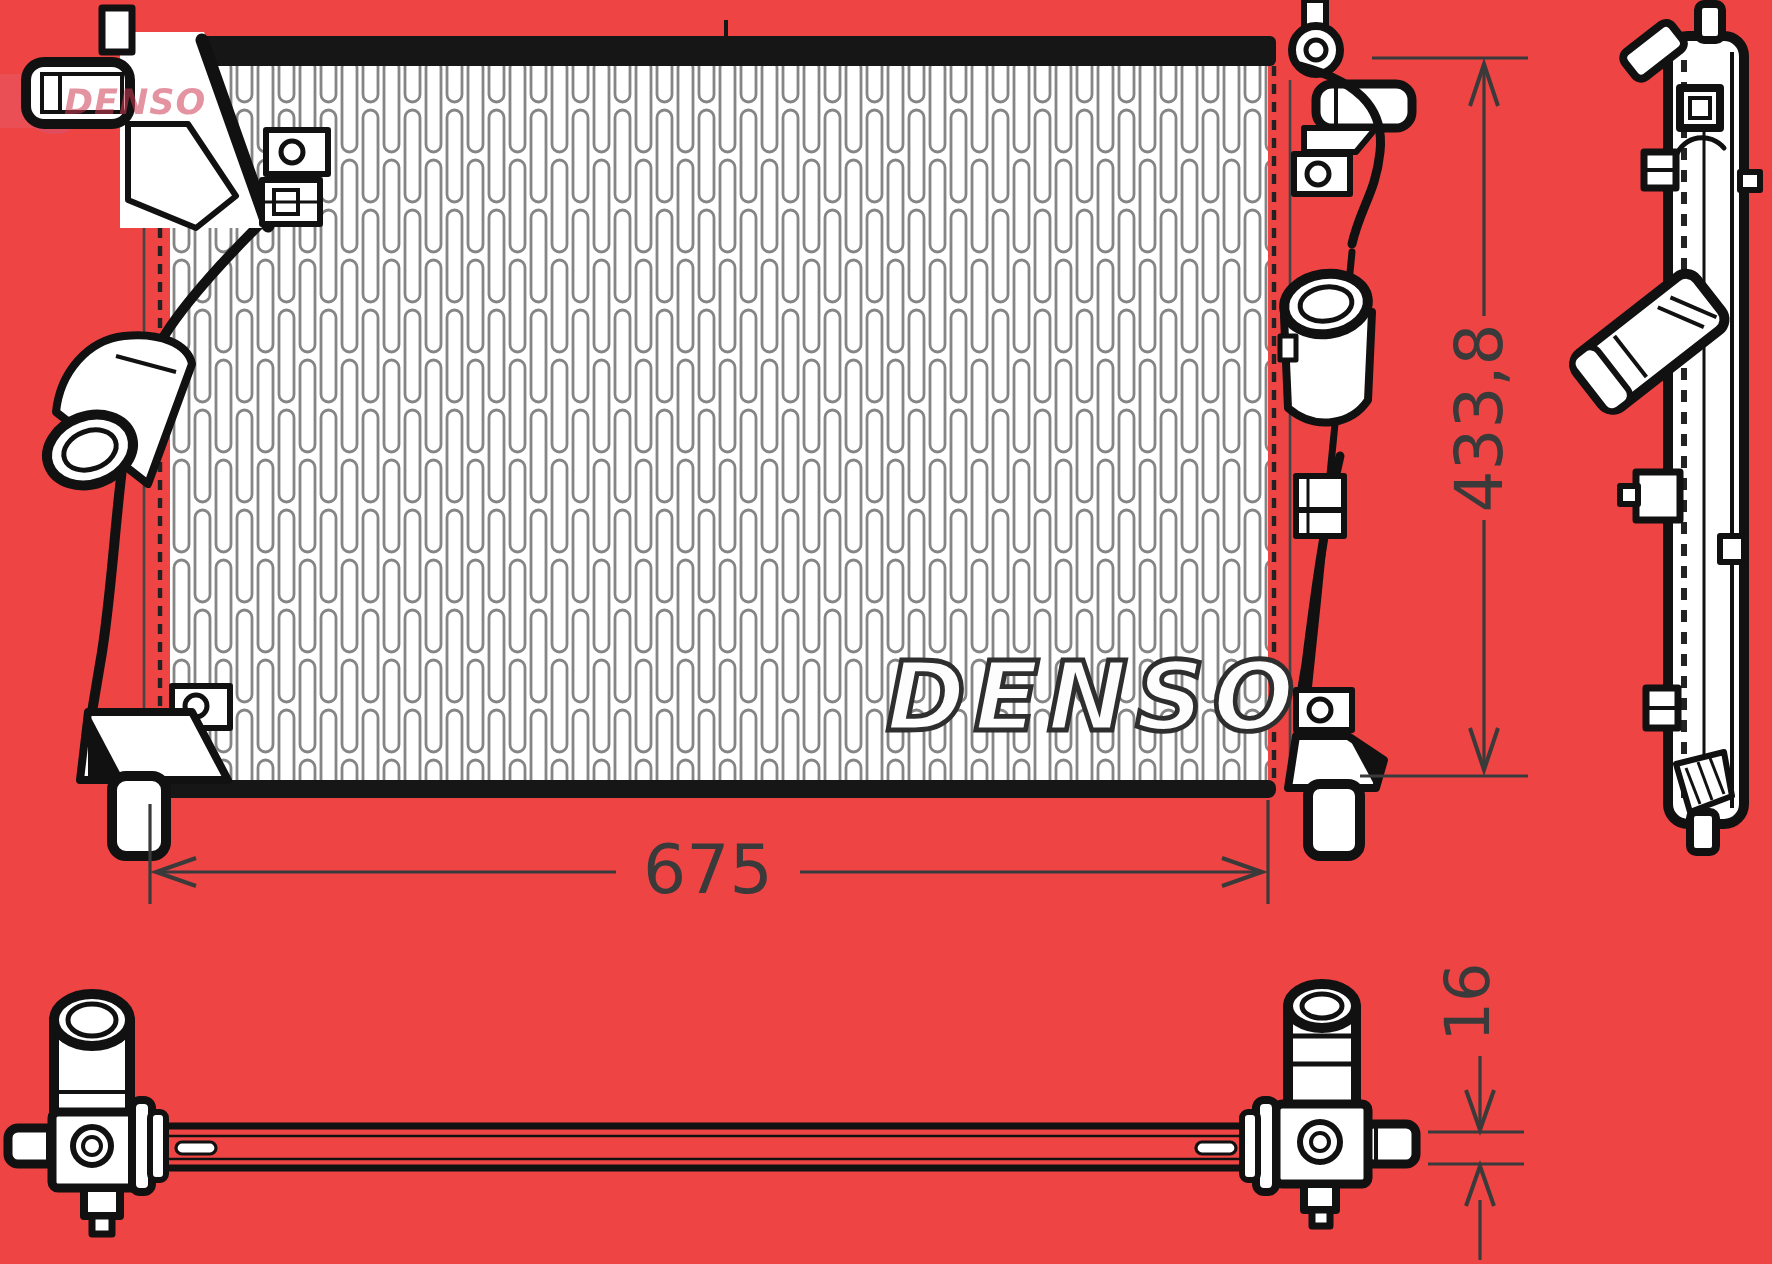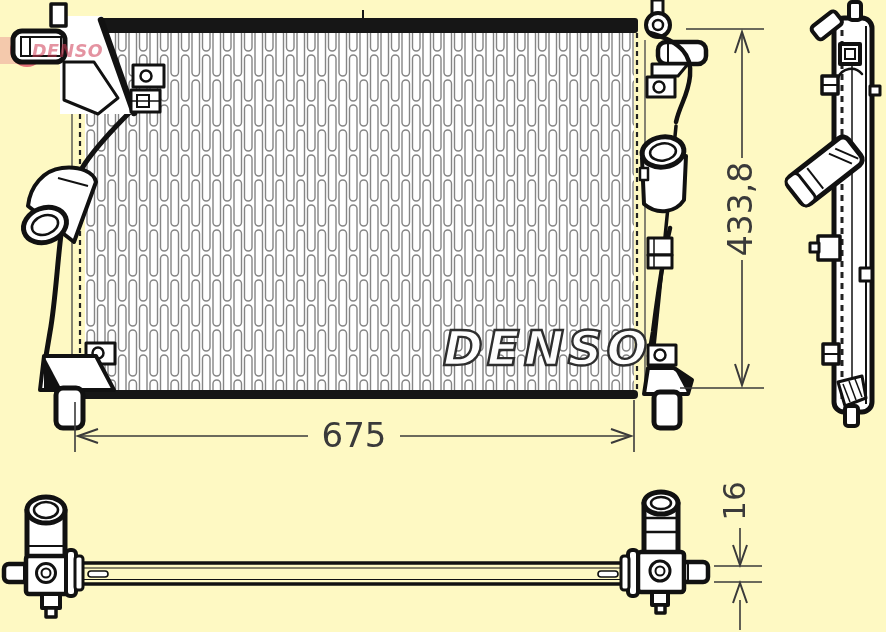--- a/index.html
+++ b/index.html
@@ -1,16 +1,16 @@
 <!DOCTYPE html>
 <html><head>
 <meta charset="utf-8">
 <style>
   html,body{margin:0;padding:0;background:#ffffff;}
-  .stage{position:relative;width:886px;height:632px;background:#fef9c3;overflow:hidden;
+  .stage{position:relative;width:886px;height:632px;background:#ef4444;overflow:hidden;
          font-family:"DejaVu Sans", sans-serif;}
   svg{display:block}
   .dimtext{font-family:"DejaVu Sans", sans-serif;fill:#3a3a3a;}
   .outline{stroke:#111;fill:#fff;stroke-linejoin:round;stroke-linecap:round;}
   .thin{stroke:#111;fill:none;stroke-linecap:round;}
   .dimline{stroke:#3a3a3a;stroke-width:1.6;fill:none;}
   .arrow{stroke:#3a3a3a;stroke-width:2;fill:none;}
 </style>
 </head>
 <body>

